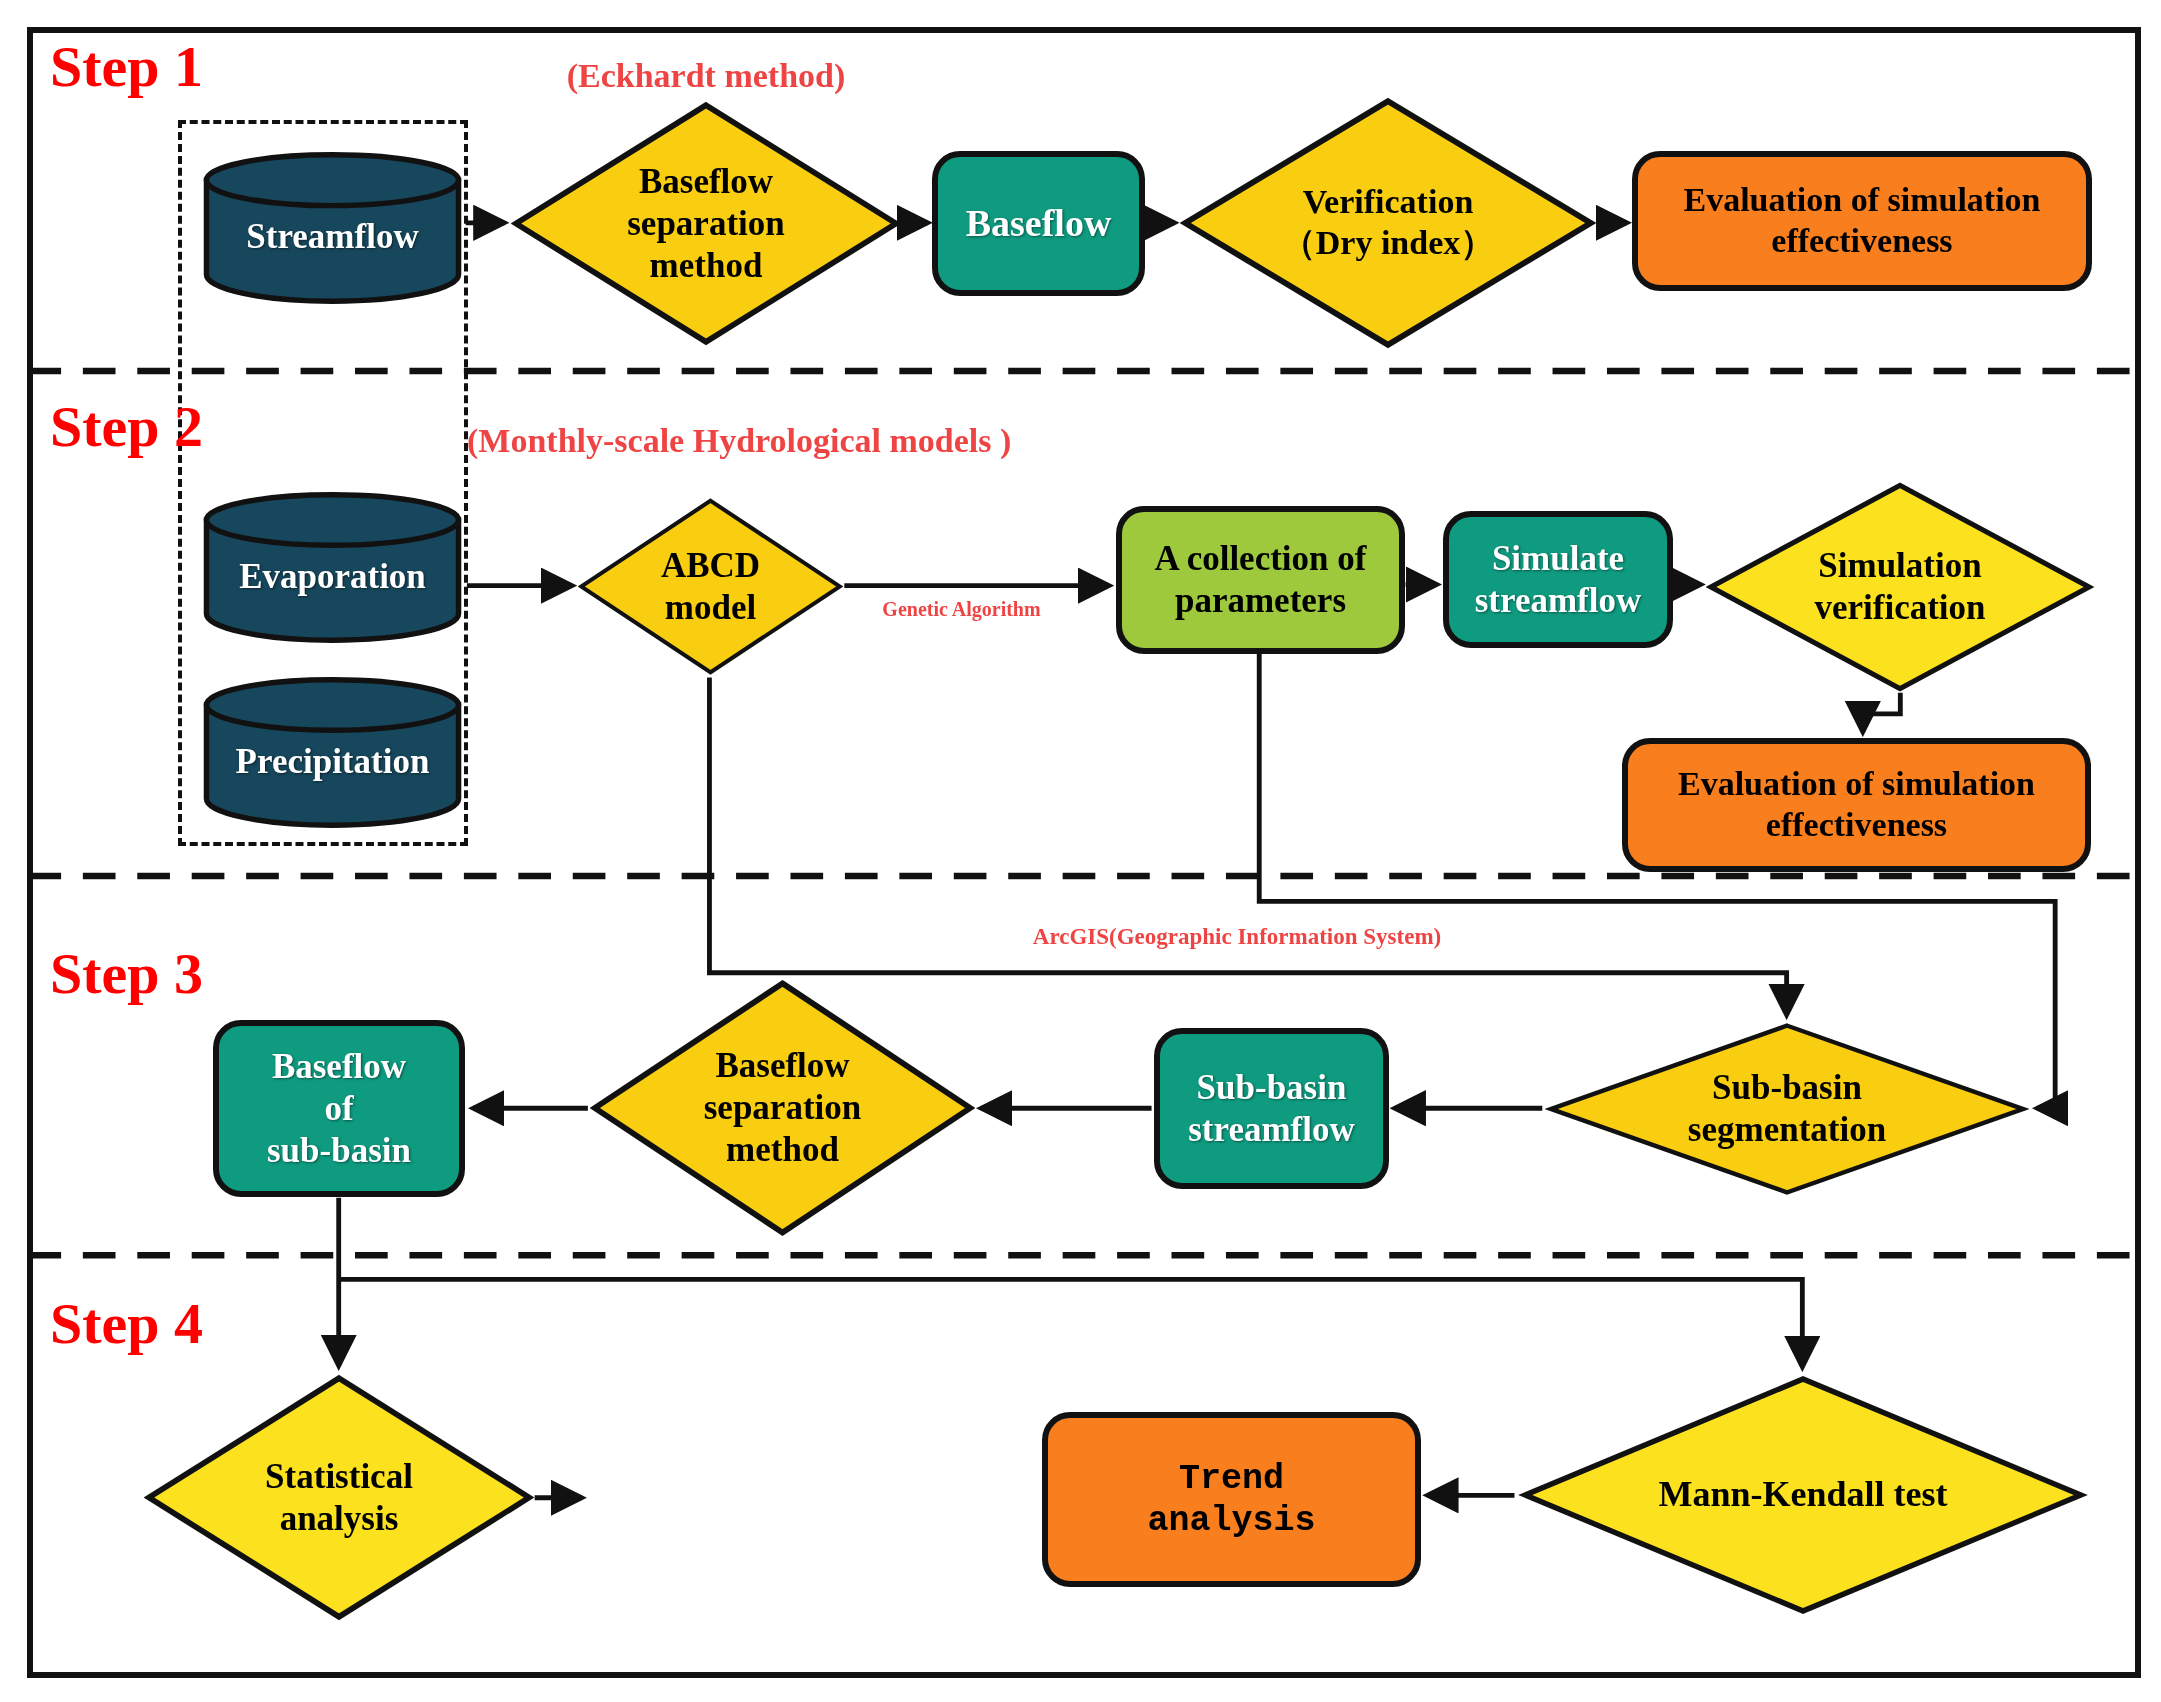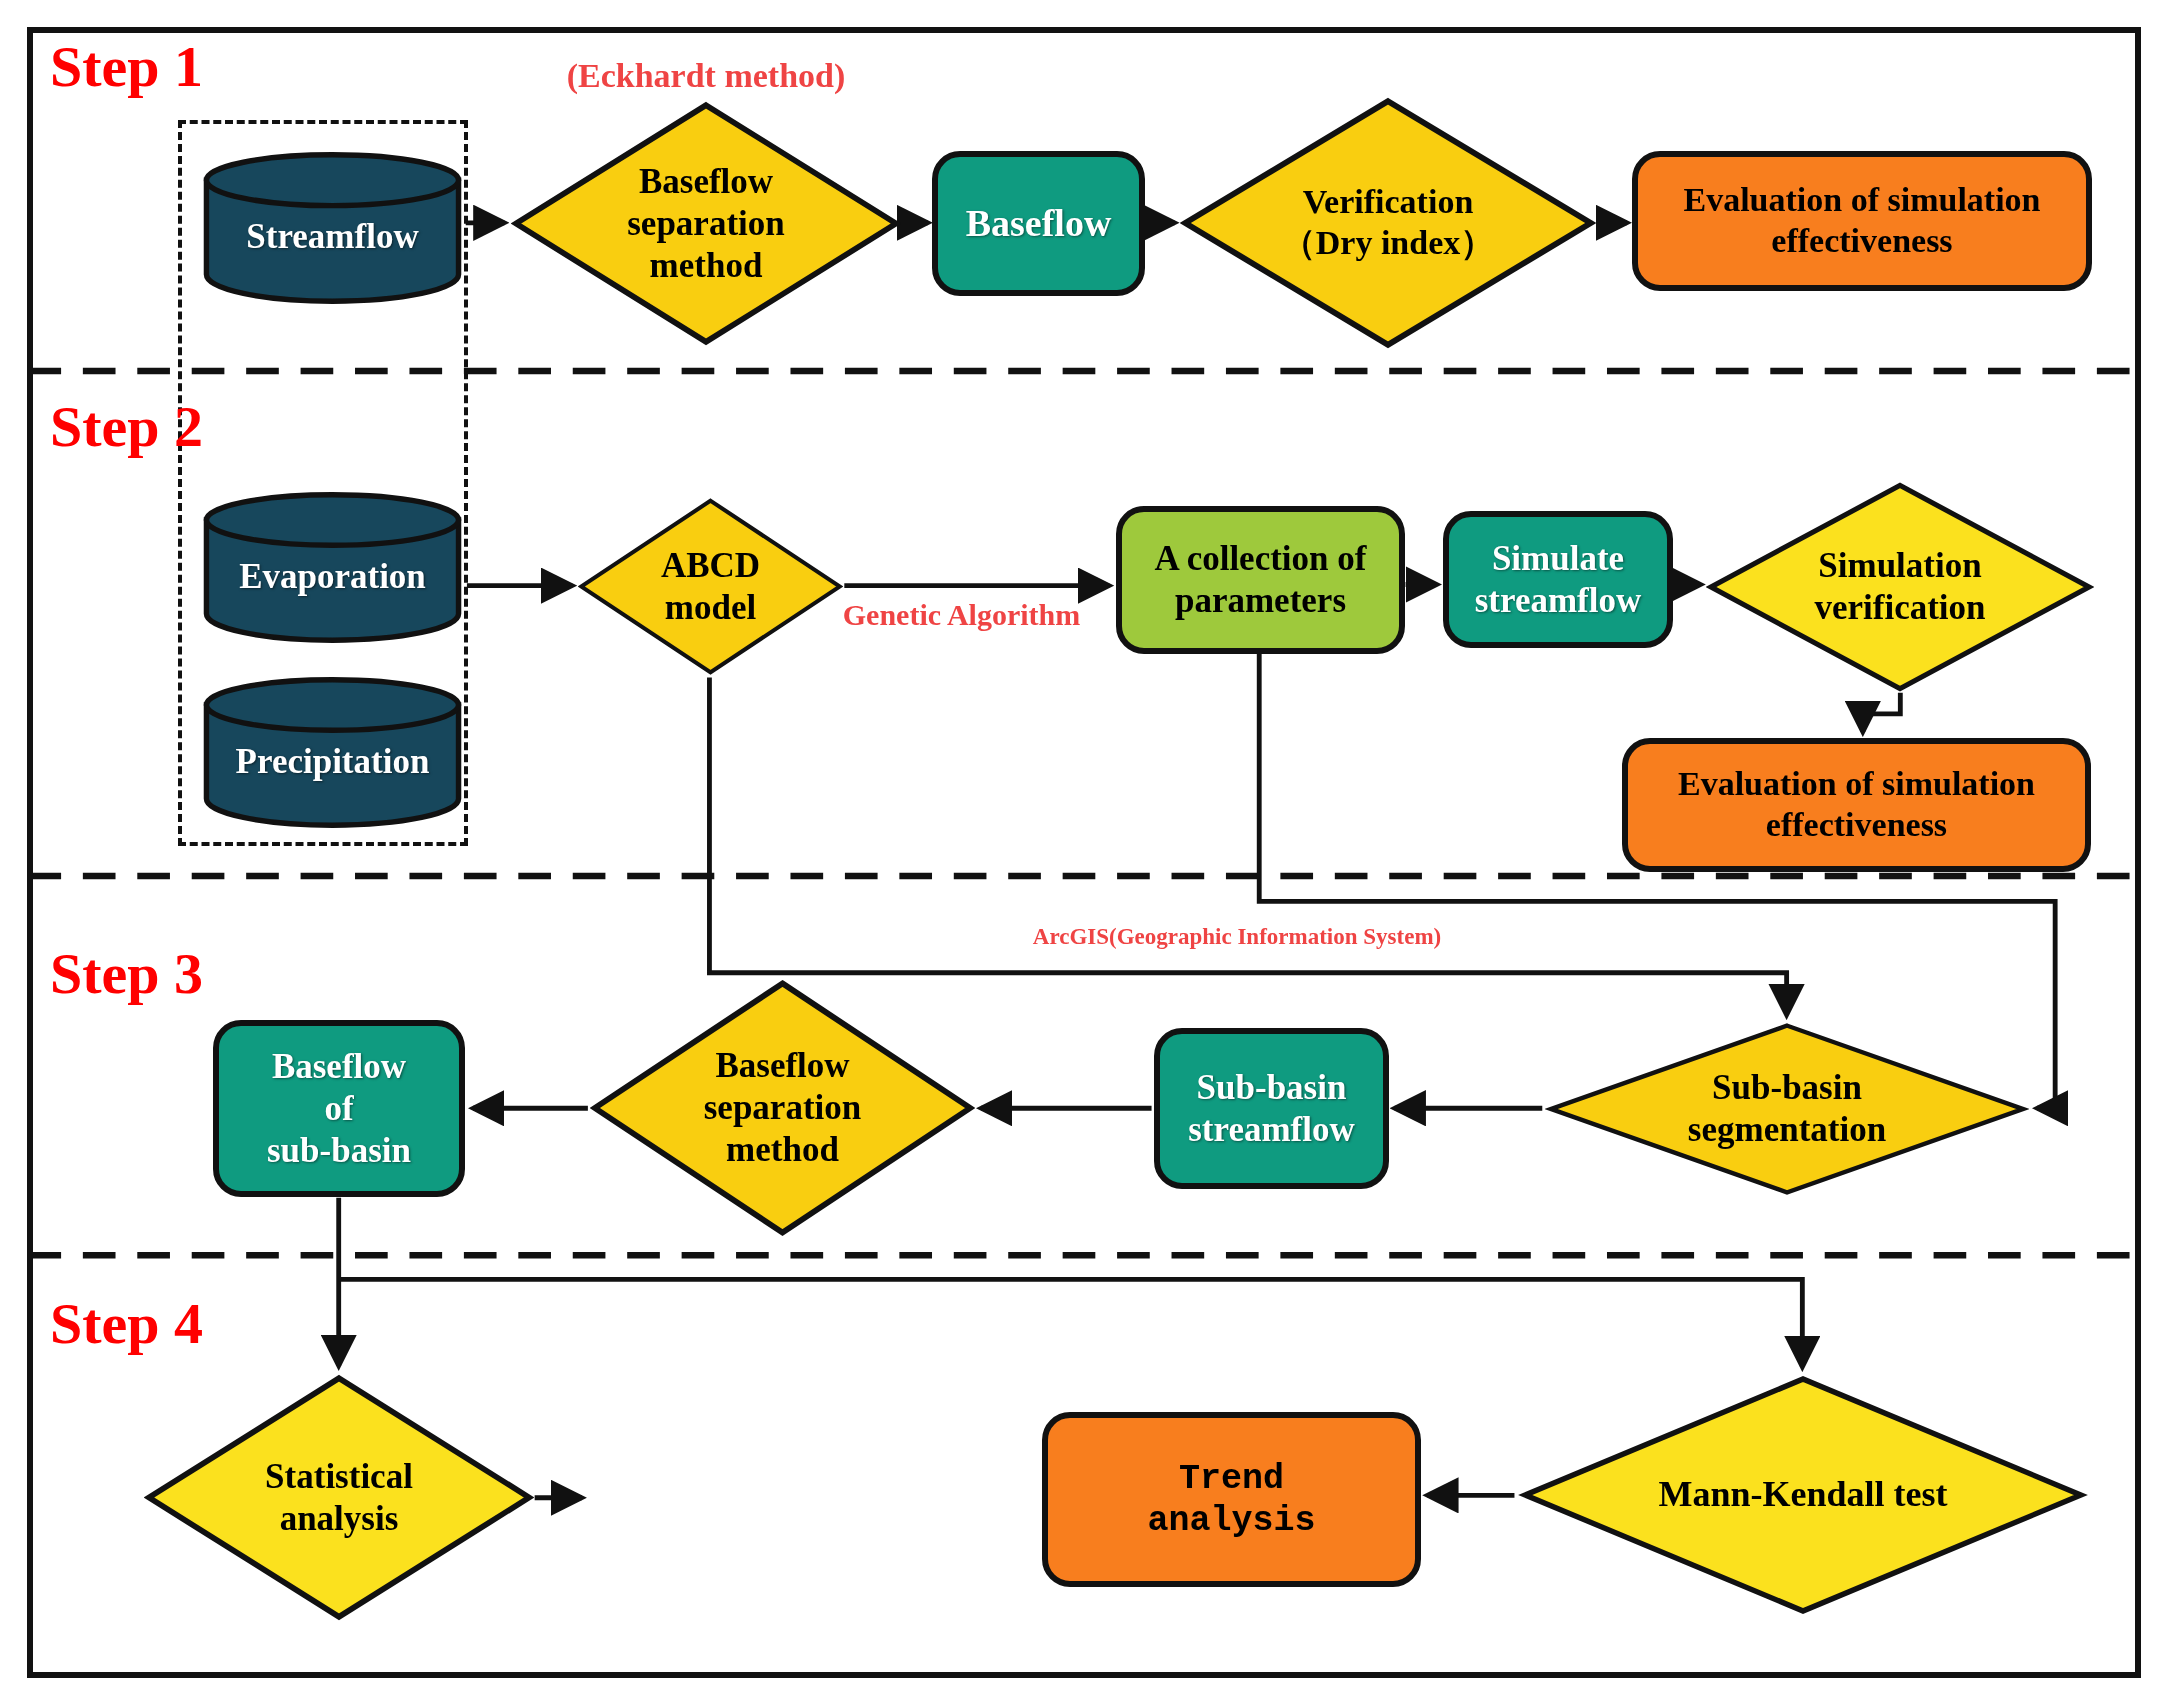--- a/index.html
+++ b/index.html
@@ -16,21 +16,21 @@
   .node .lbl{position:relative;z-index:2;line-height:1.2;}
   .rbox{position:absolute;display:flex;align-items:center;justify-content:center;
         text-align:center;white-space:pre-line;border:6px solid #111;
         border-radius:28px;box-sizing:border-box;line-height:1.2;}
   .teal{background:#0F9B80;color:#fff;text-shadow:1.2px 1.2px 2.4px rgba(0,0,0,.45);}
   .orange{background:#F87E1E;color:#000;}
   .green{background:#9EC93C;color:#000;}
   .cyl-lbl{position:relative;z-index:2;color:#fff;
            text-shadow:1.2px 1.2px 2.4px rgba(0,0,0,.5);padding-top:18px;}
   .dashed-box{position:absolute;border:4.2px dashed #111;box-sizing:border-box;}
-  .f56{font-size:34px;} .f58{font-size:35px;} .f52{font-size:30px;}
+  .f56{font-size:34px;} .f58{font-size:35px;} .f52{font-size:20px;}
   .f54{font-size:23px;} .f60{font-size:36px;} .f62{font-size:38px;}
 </style>
 </head>
 <body>
 
 <div class="stage">
 
   <svg class="wires" viewBox="0 0 3573 2815">
     <defs>
       <marker id="ah" viewBox="0 0 10 10" refX="8.6" refY="5" markerWidth="7.5" markerHeight="7.5" orient="auto-start-reverse">
@@ -72,20 +72,21 @@
   <div class="frame"></div>
 
   <div class="dashed-box" style="left:178px;top:120px;width:290px;height:726px;"></div>
 
   <div class="step-label" style="left:50px;top:38px;">Step 1</div>
   <div class="step-label" style="left:50px;top:398px;">Step 2</div>
   <div class="step-label" style="left:50px;top:945px;">Step 3</div>
   <div class="step-label" style="left:50px;top:1295px;">Step 4</div>
 
   <div class="ann f56" style="left:446px;top:57px;width:520px;text-align:center;">(Eckhardt method)</div>
+  <div class="ann f56" style="left:467px;top:422px;">(Monthly-scale Hydrological models )</div>
   <div class="ann f52" style="left:780px;top:598px;width:363px;text-align:center;">Genetic Algorithm</div>
   <div class="ann f54" style="left:874px;top:924px;width:726px;text-align:center;">ArcGIS(Geographic Information System)</div>
 
   <div class="node" style="left:201px;top:150px;width:263px;height:156px;">
     <svg viewBox="0 0 434 258" preserveAspectRatio="none">
       <path d="M9 50 L9 206 A208 44 0 0 0 425 206 L425 50 Z" fill="#17475C" stroke="#111" stroke-width="9"></path>
       <ellipse cx="217" cy="50" rx="208" ry="42" fill="#17475C" stroke="#111" stroke-width="9"></ellipse>
     </svg>
     <div class="lbl cyl-lbl f58">Streamflow</div>
   </div>

